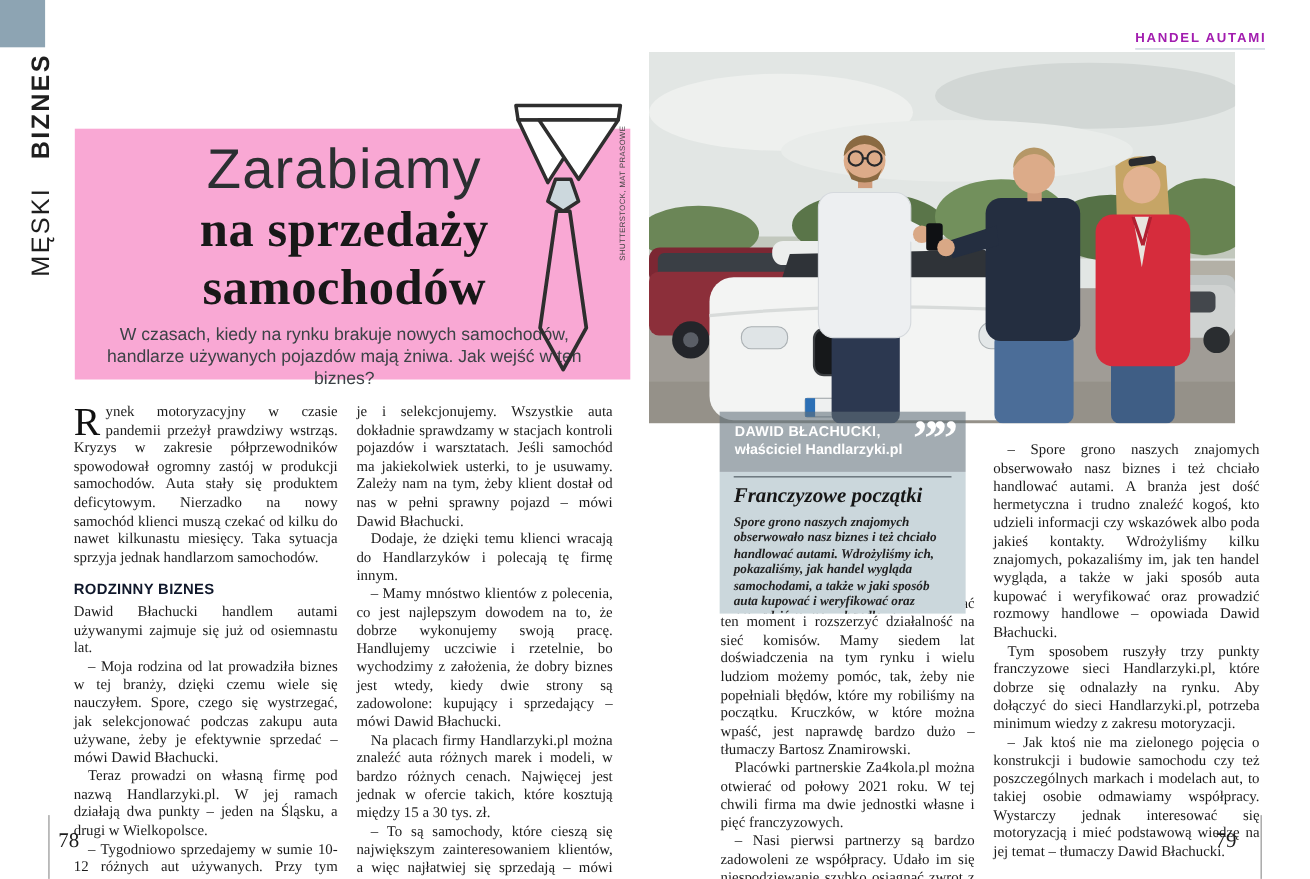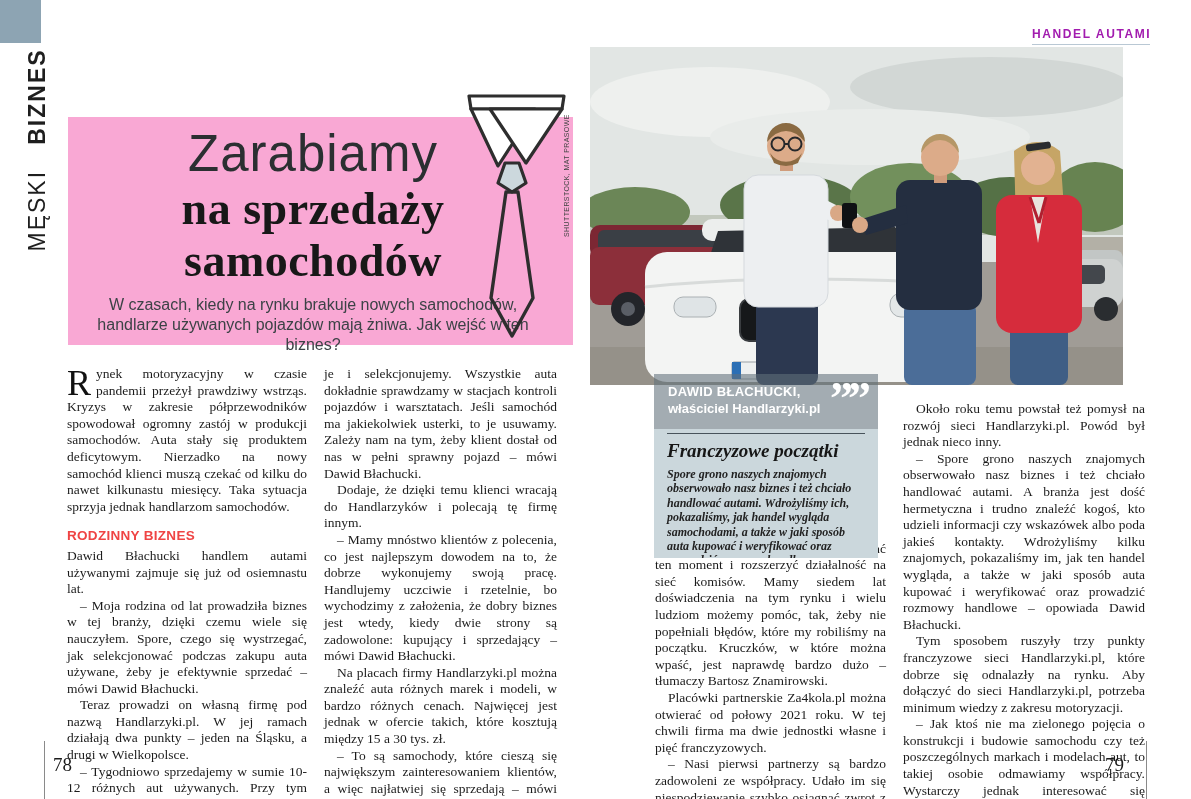--- a/index.html
+++ b/index.html
@@ -31,21 +31,21 @@
   
   .col{position:absolute;text-align:justify;font-size:13.5px;line-height:16.6px;color:#1b1b1b;}
   .col p{margin:0;text-indent:13px;}
   .col p.noindent{text-indent:0;}
   .col1{left:67px;top:366px;width:240px;}
   .col2{left:324px;top:366px;width:233px;}
   .col3{left:655px;top:524px;width:231px;}
   .col4{left:903px;top:401px;width:242px;}
   .dropcap{float:left;font-size:36px;line-height:30px;padding:2px 5px 0 0;font-weight:400;color:#111;}
   .sub-heading{font-family:"Liberation Sans",sans-serif;font-size:13.5px;font-weight:700;
-    letter-spacing:0.3px;color:#ef4444;margin:13px 0 3px;text-align:left;}
+    letter-spacing:0.3px;color:#0f172a;margin:13px 0 3px;text-align:left;}
 
   
   .right-header{position:absolute;left:1032px;top:27px;width:118px;
     font-family:"Liberation Sans",sans-serif;font-size:12px;font-weight:700;
     letter-spacing:1.6px;color:#a21caf;white-space:nowrap;}
   .right-header-rule{position:absolute;left:1032px;top:44px;width:118px;height:0;
     border-top:1.5px solid #b9c8d4;}
 
   
   .photo{position:absolute;left:590px;top:47px;width:533px;height:338px;overflow:hidden;}
@@ -235,21 +235,20 @@
   </div>
 
   <div class="col col3">
     <p class="noindent">samochody używane mocno wzrósł.</p>
     <p>– Pomyślałem, że warto wykorzystać ten moment i rozszerzyć działalność na sieć komisów. Mamy siedem lat doświadczenia na tym rynku i wielu ludziom możemy pomóc, tak, żeby nie popełniali błędów, które my robiliśmy na początku. Kruczków, w które można wpaść, jest naprawdę bardzo dużo – tłumaczy Bartosz Znamirowski.</p>
     <p>Placówki partnerskie Za4kola.pl można otwierać od połowy 2021 roku. W tej chwili firma ma dwie jednostki własne i pięć franczyzowych.</p>
     <p>– Nasi pierwsi partnerzy są bardzo zadowoleni ze współpracy. Udało im się niespodziewanie szybko osiągnąć zwrot z inwestycji. Jeden plac, który ruszył 18 maja tego roku, już na koniec tego samego miesiąca zarobił na koszty, a partner otrzymał wypłatę. W przypadku tak świeżego interesu to jest bardzo dobry wynik – mówi Bartosz Znamirowski.</p>
   </div>
 
   <div class="col col4">
-    <p>Około roku temu powstał też pomysł na rozwój sieci Handlarzyki.pl. Powód był jednak nieco inny.</p>
     <p>– Spore grono naszych znajomych obserwowało nasz biznes i też chciało handlować autami. A branża jest dość hermetyczna i trudno znaleźć kogoś, kto udzieli informacji czy wskazówek albo poda jakieś kontakty. Wdrożyliśmy kilku znajomych, pokazaliśmy im, jak ten handel wygląda, a także w jaki sposób auta kupować i weryfikować oraz prowadzić rozmowy handlowe – opowiada Dawid Błachucki.</p>
     <p>Tym sposobem ruszyły trzy punkty franczyzowe sieci Handlarzyki.pl, które dobrze się odnalazły na rynku. Aby dołączyć do sieci Handlarzyki.pl, potrzeba minimum wiedzy z zakresu motoryzacji.</p>
     <p>– Jak ktoś nie ma zielonego pojęcia o konstrukcji i budowie samochodu czy też poszczególnych markach i modelach aut, to takiej osobie odmawiamy współpracy. Wystarczy jednak interesować się motoryzacją i mieć podstawową wiedzę na jej temat – tłumaczy Dawid Błachucki.</p>
 
   </div>
 
   <div class="folio-bar bar-left"></div>
   <div class="folio folio-left">78</div>
   <div class="folio-bar bar-right"></div>
   <div class="folio folio-right">79</div>

